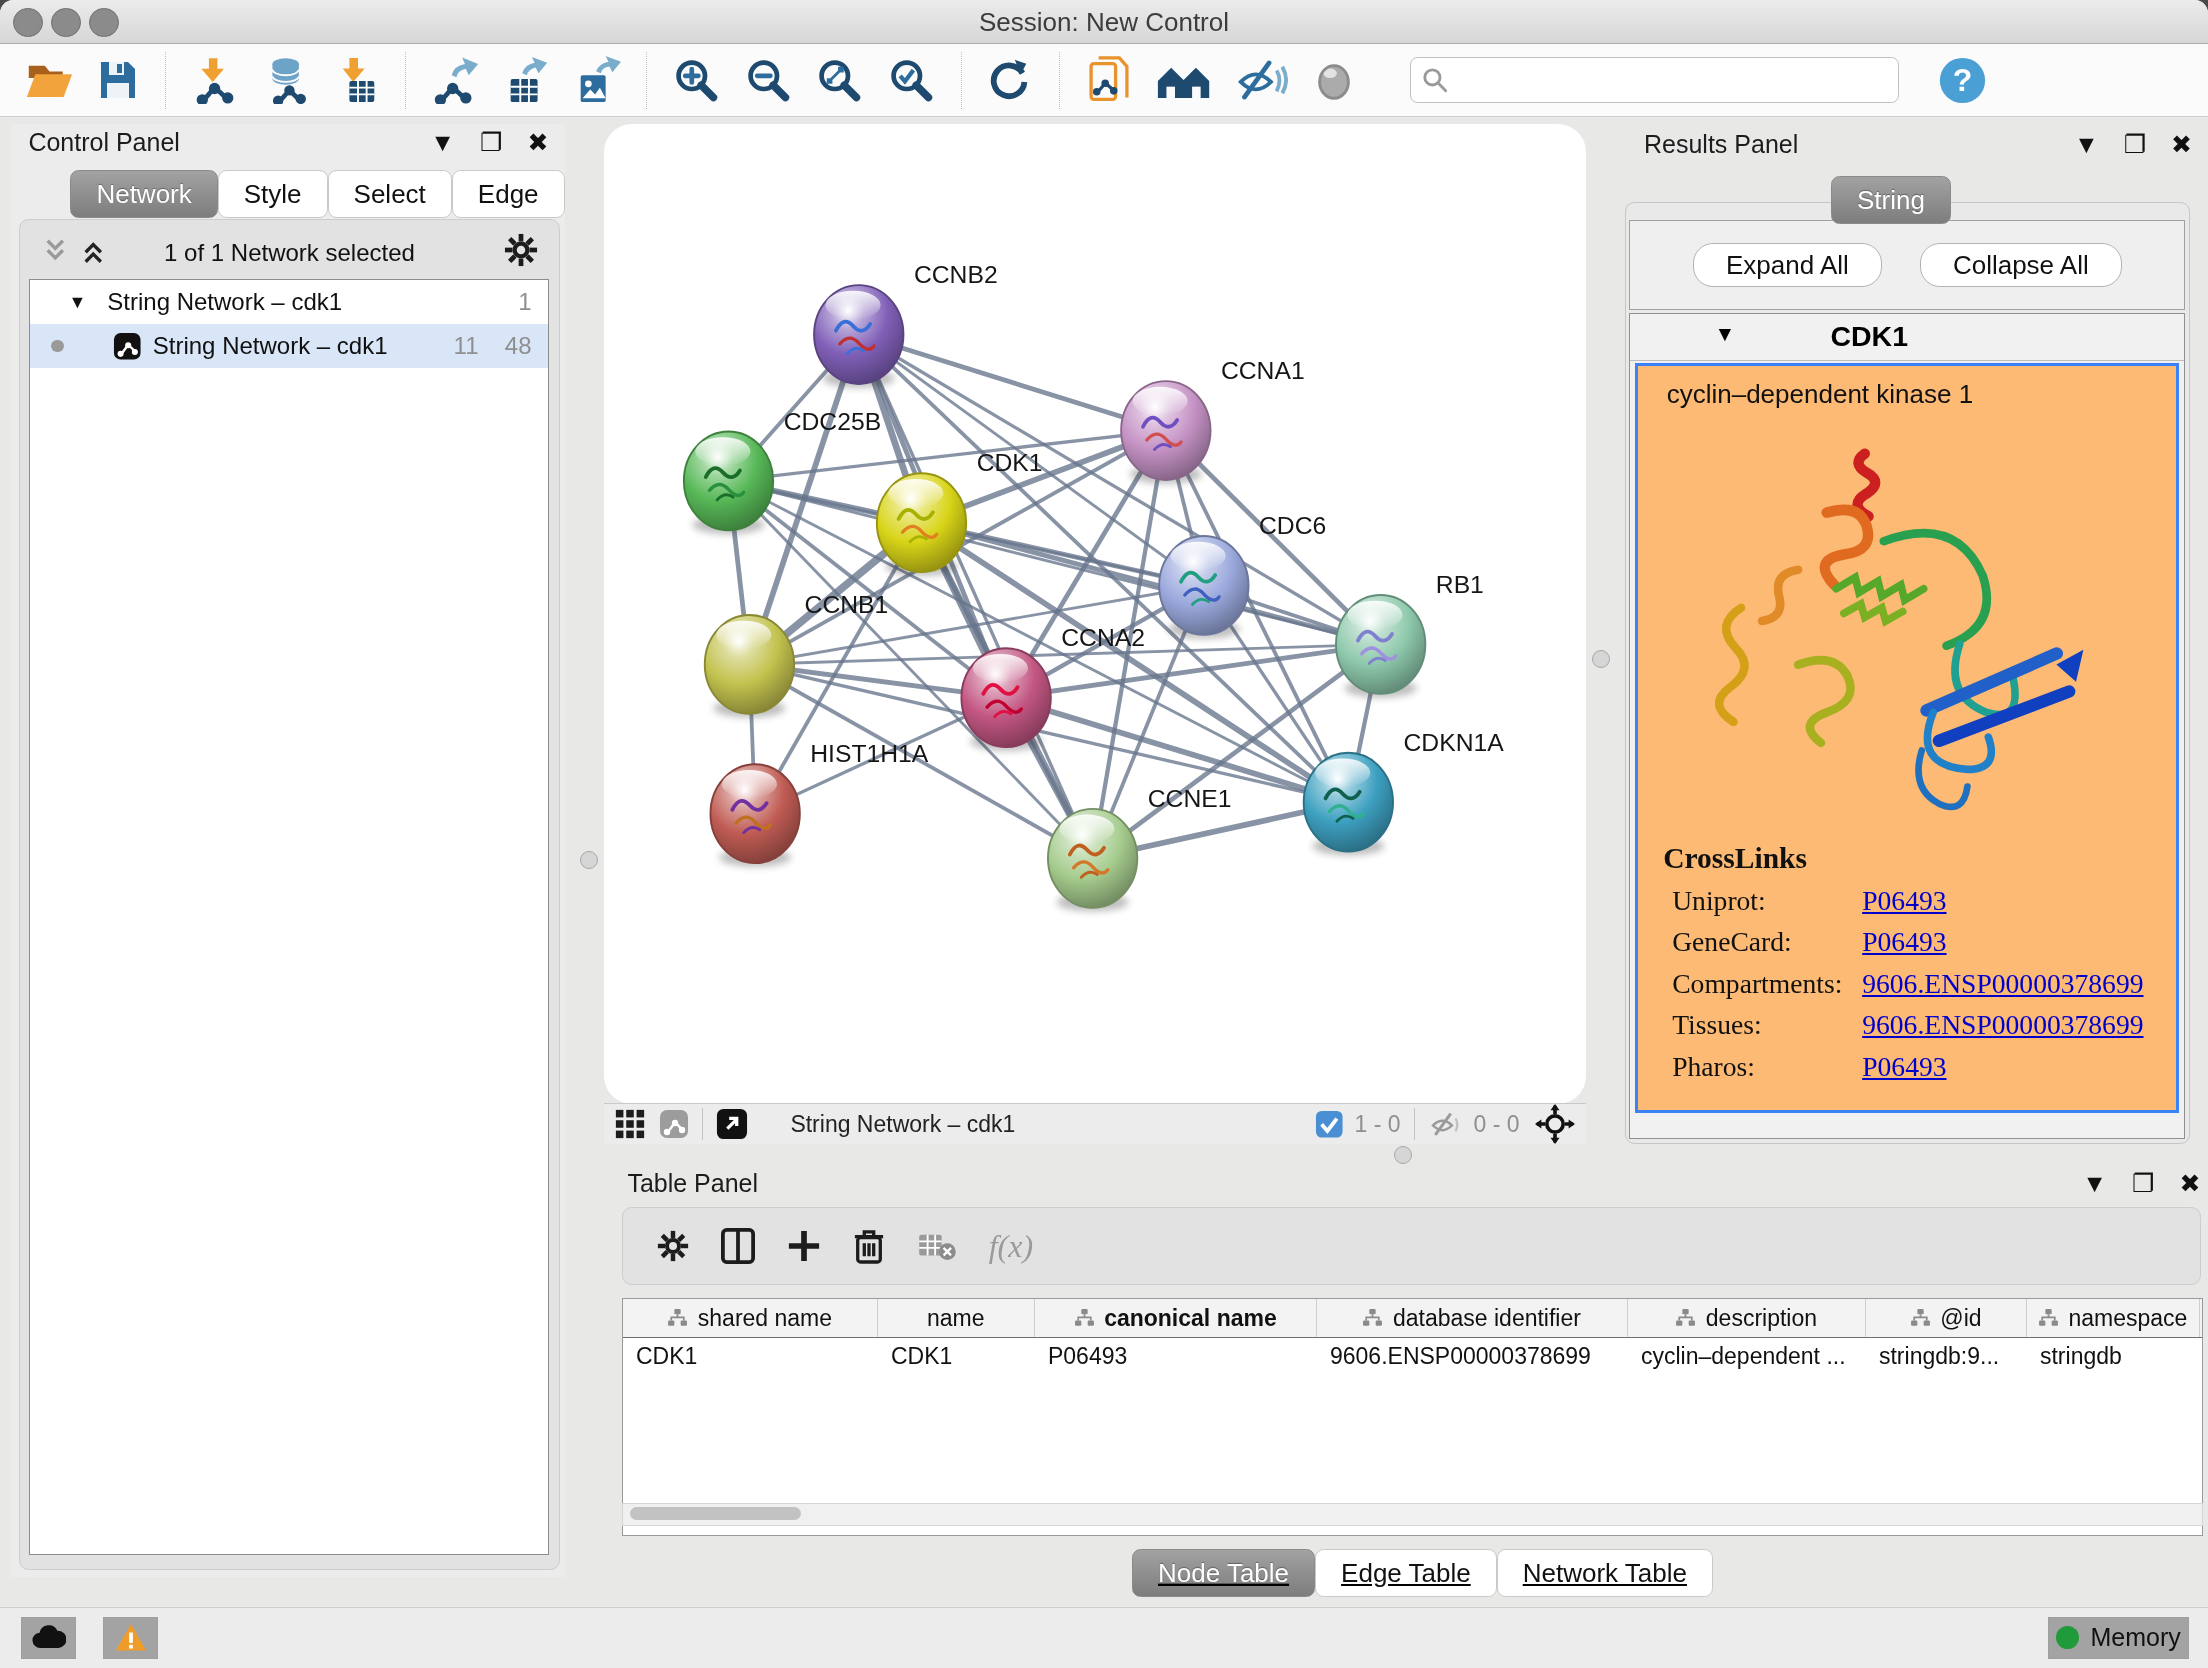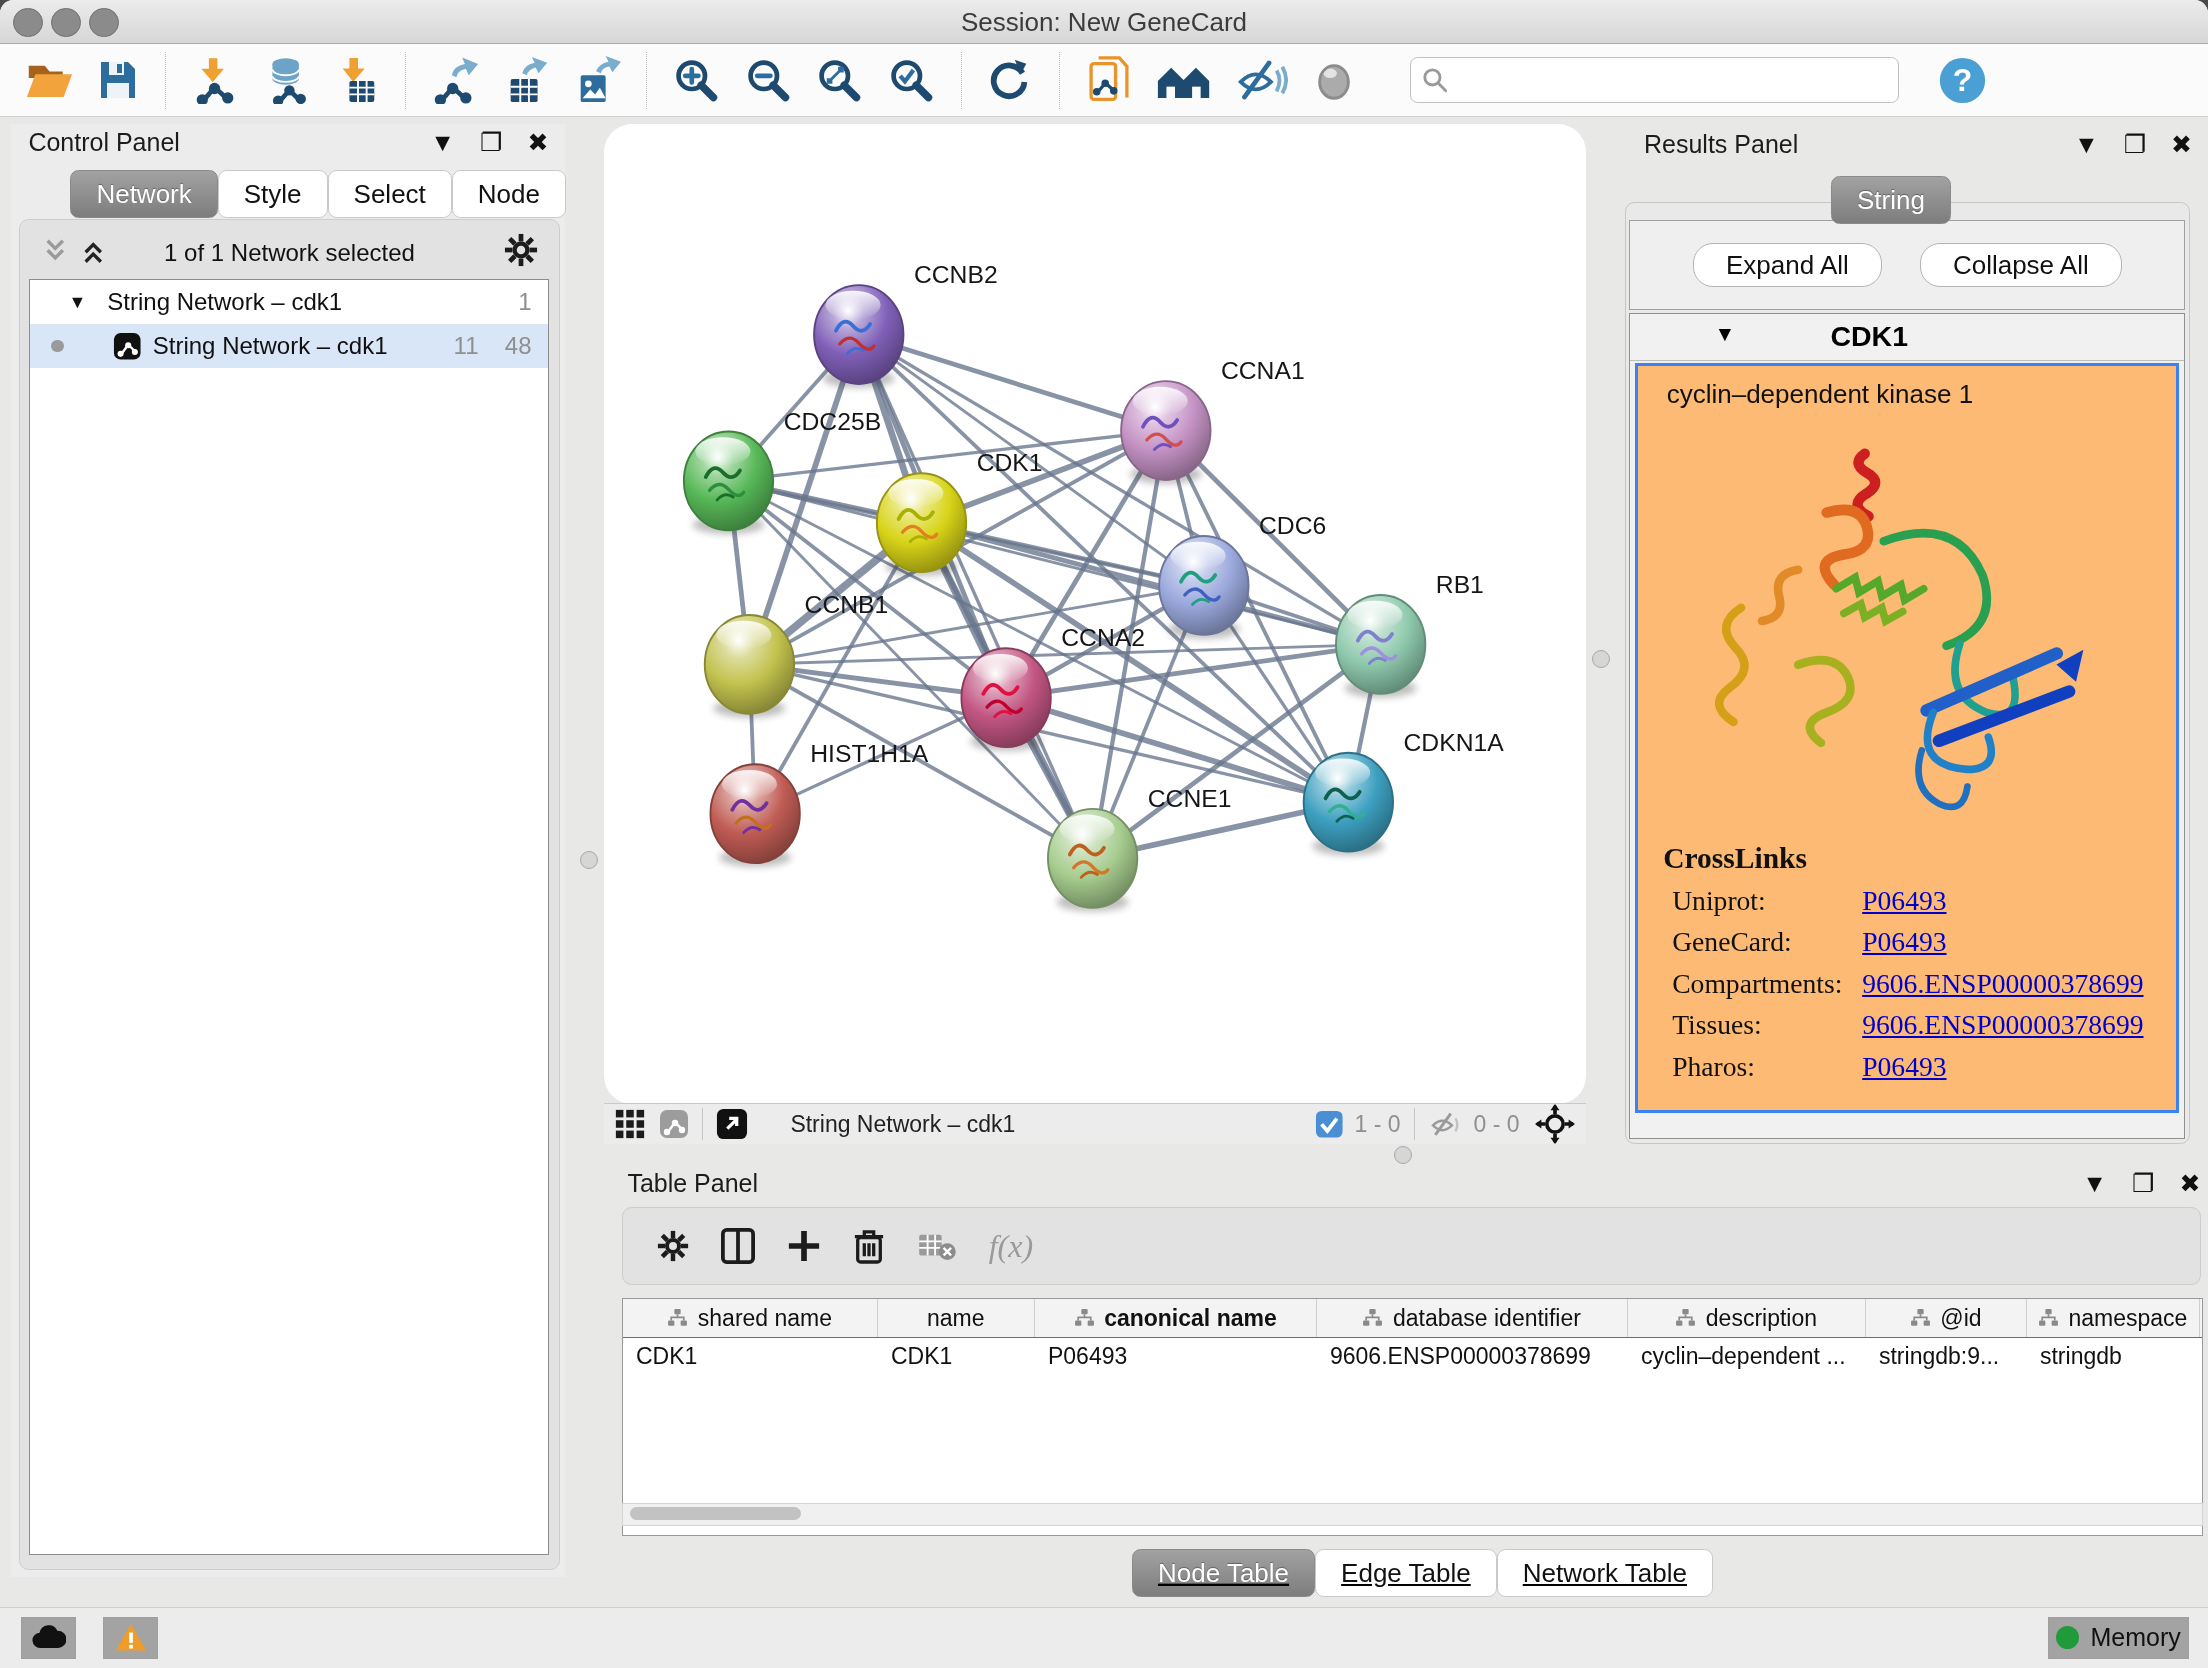--- a/index.html
+++ b/index.html
@@ -87,21 +87,21 @@
 </style>
 </head>
 <body>
 
 <div id="window">
 
   <div id="titlebar">
     <span class="tlight" style="left:13.3px"></span>
     <span class="tlight" style="left:51px"></span>
     <span class="tlight" style="left:89px"></span>
-    <div id="win-title">Session: New GeneCard</div>
+    <div id="win-title">Session: New Control</div>
   </div>
 
   <div id="main-toolbar">
     <div class="tgroup">
       <button class="tbtn">
         <svg width="49" height="44" viewBox="0 0 52 46">
           <path d="M4 8h17l5 6h14v7H4z" fill="#a8611c"></path>
             <path d="M2 41 11 17h39l-9 24z" fill="#f2a33c"></path>
           </svg>
         </button>
@@ -260,21 +260,21 @@
     <div class="panel-title" style="position:absolute;left:17px;top:3.8px">Control Panel</div>
     <div class="panel-btns" style="right:17px;top:5.7px">
       <button class="pbtn">▼</button>
       <button class="pbtn">❐</button>
       <button class="pbtn">✖</button>
     </div>
     <div id="cp-tabs">
       <button class="tab sel">Network</button>
       <button class="tab">Style</button>
       <button class="tab">Select</button>
-      <button class="tab">Node</button>
+      <button class="tab">Edge</button>
     </div>
     <div id="cp-inner">
       <div id="cp-statusrow">
         <svg style="position:absolute;left:21px;top:5.7px" width="28.5" height="28.5" viewBox="0 0 30 30">
           <path d="M7 4l8 8 8-8M7 14l8 8 8-8" fill="none" stroke="#9a9a9a" stroke-width="3.5"></path>
           </svg>
         <svg style="position:absolute;left:59px;top:5.7px" width="28.5" height="28.5" viewBox="0 0 30 30">
           <path d="M7 26l8-8 8 8M7 16l8-8 8 8" fill="none" stroke="#222" stroke-width="3.5"></path>
           </svg>
         <div style="position:absolute;left:0;width:100%;text-align:center;top:7.6px;font-size:24px;color:#111">1 of 1 Network selected</div>

